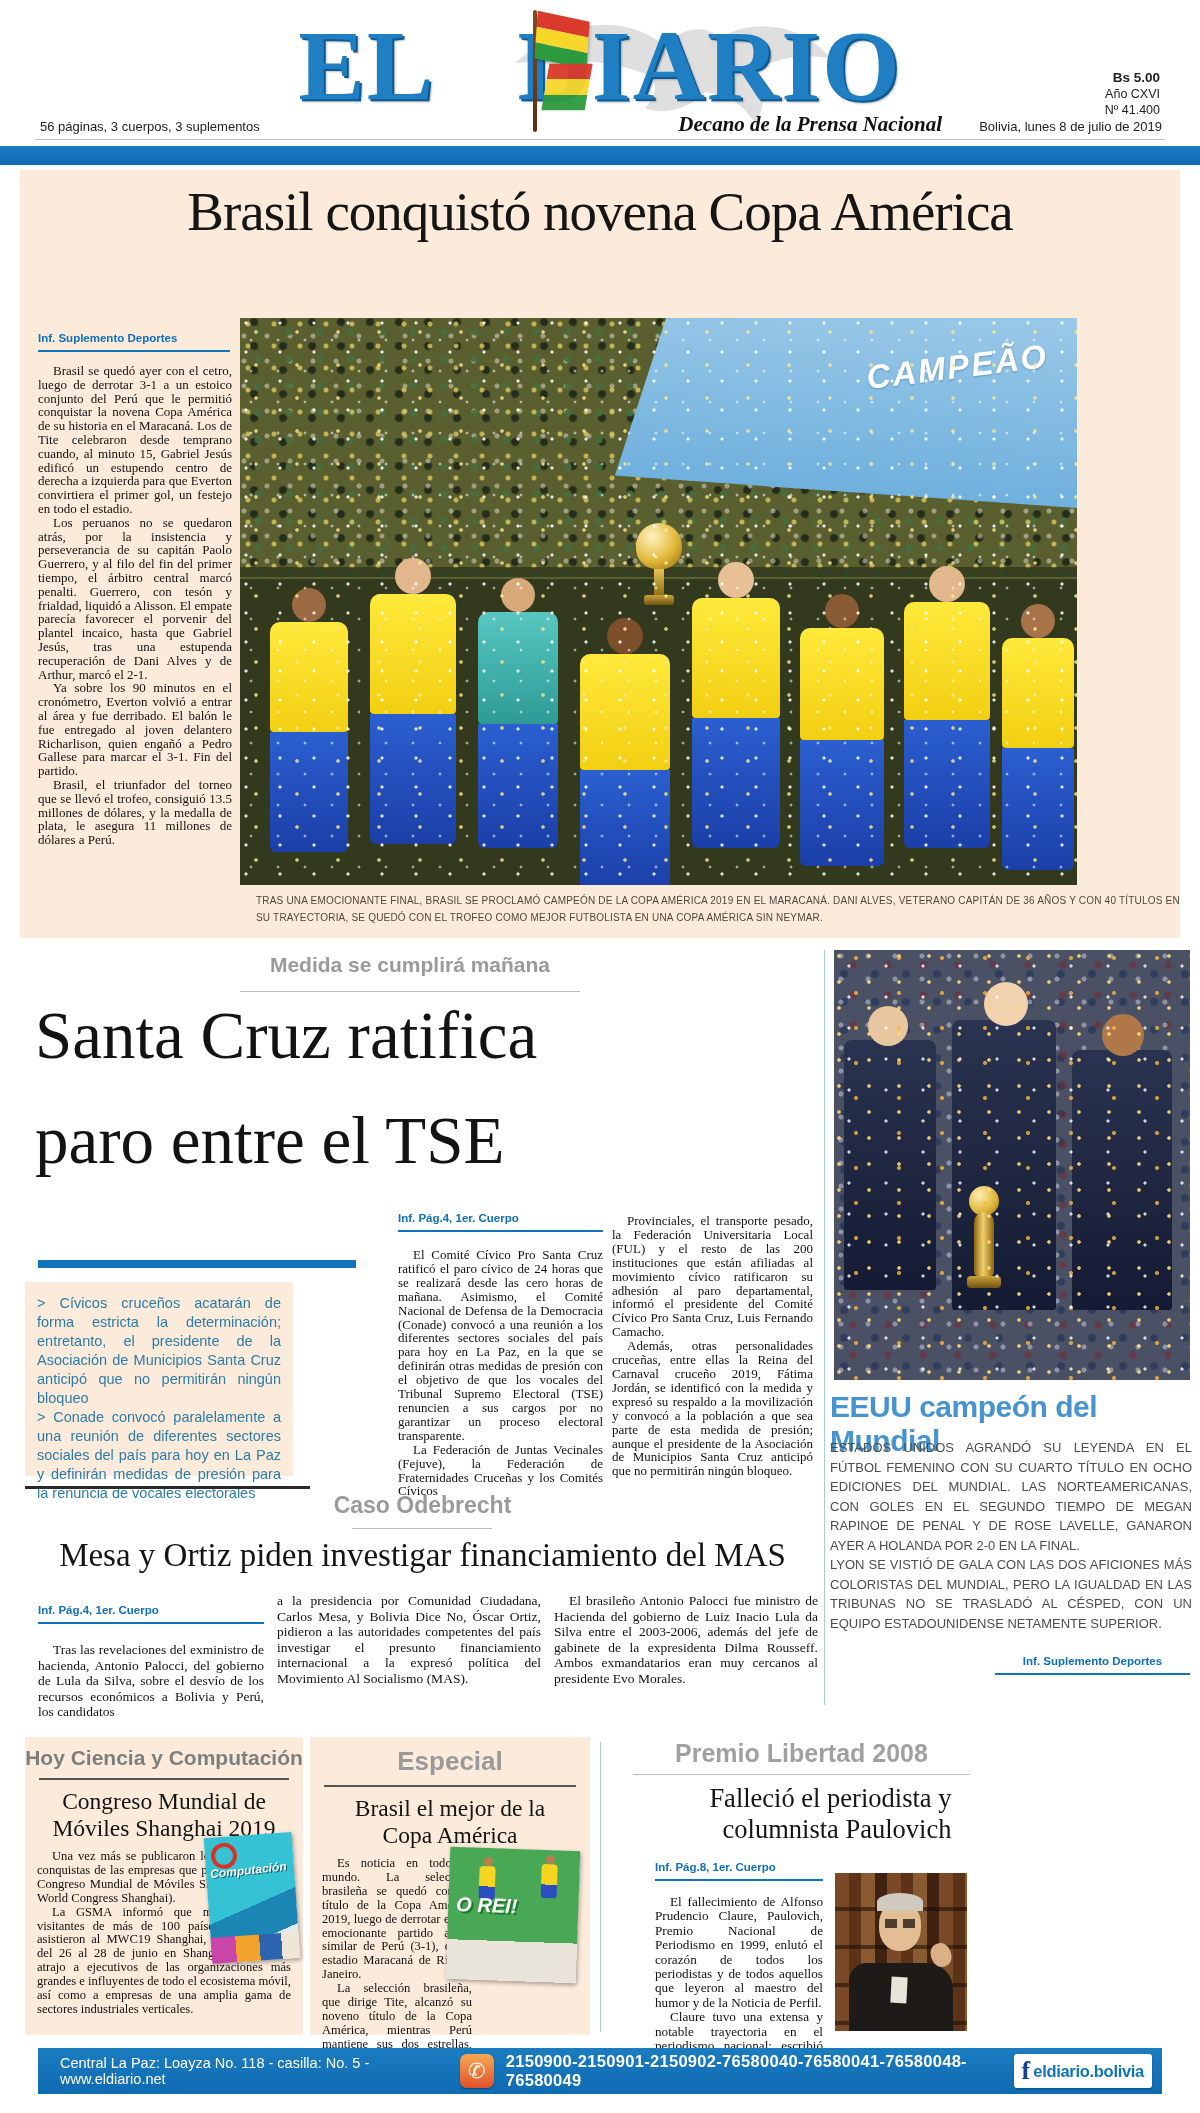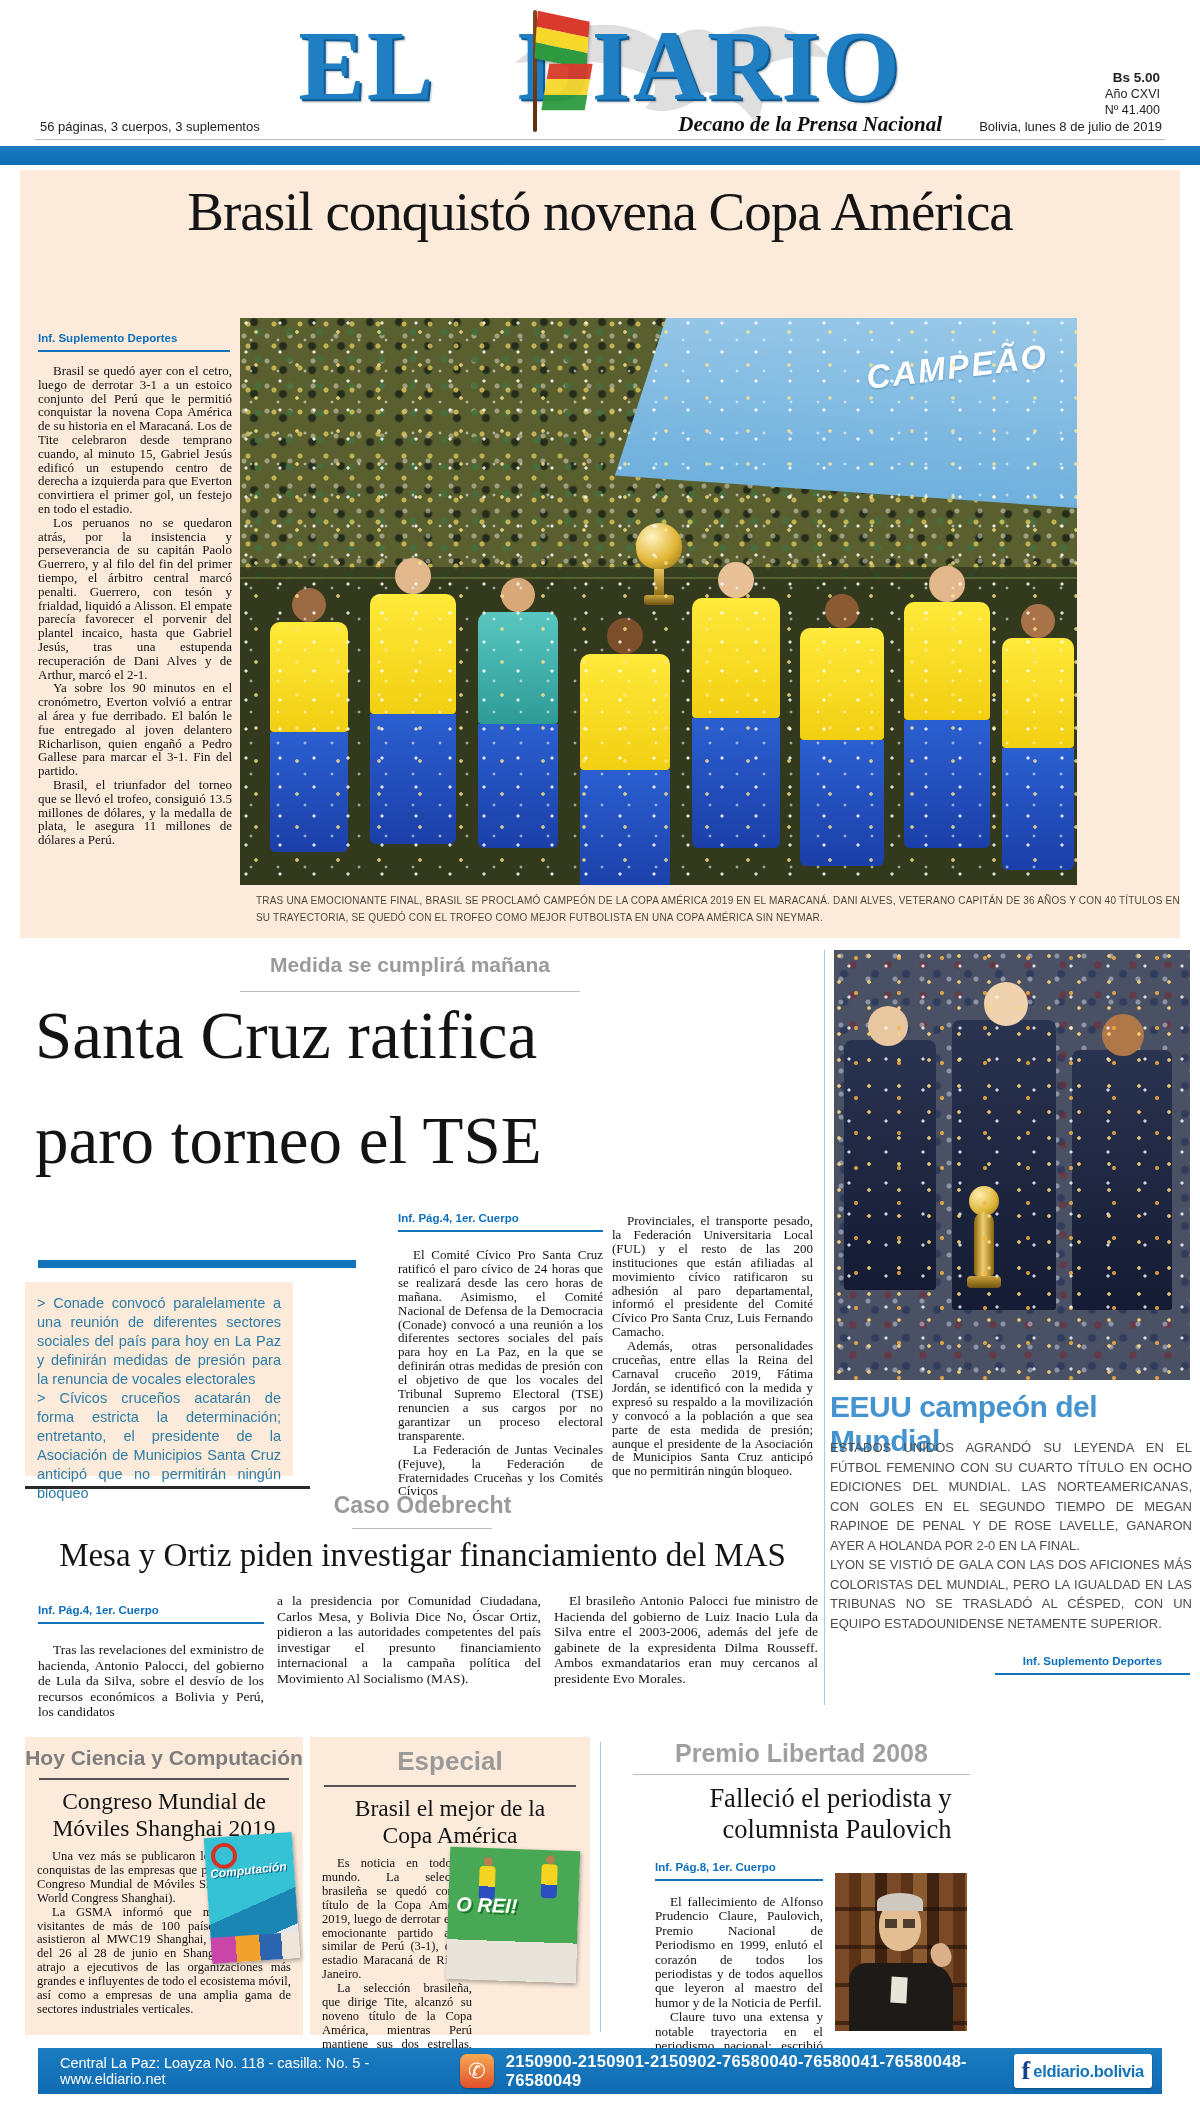--- a/index.html
+++ b/index.html
@@ -286,25 +286,25 @@
         <div class="cup"></div>
         <div class="stem"></div>
         <div class="base"></div>
       </div>
     <div class="confetti"></div>
 
   </div>
 
   <div class="abs kicker" id="tse-kicker">Medida se cumplirá mañana</div>
   <div class="abs" id="tse-h1">Santa Cruz ratifica</div>
-  <div class="abs" id="tse-h2">paro torneo el TSE</div>
+  <div class="abs" id="tse-h2">paro entre el TSE</div>
   <div class="abs" id="tse-bar"></div>
   <div class="abs" id="tse-bullets">
+      <p>&gt; Cívicos cruceños acatarán de forma estricta la determinación; entretanto, el presidente de la Asociación de Municipios Santa Cruz anticipó que no permitirán ningún bloqueo</p>
       <p>&gt; Conade convocó paralelamente a una reunión de diferentes sectores sociales del país para hoy en La Paz y definirán medidas de presión para la renuncia de vocales electorales</p>
-      <p>&gt; Cívicos cruceños acatarán de forma estricta la determinación; entretanto, el presidente de la Asociación de Municipios Santa Cruz anticipó que no permitirán ningún bloqueo</p>
     </div>
   <div class="abs" id="tse-dark-rule"></div>
   <div class="abs ref ref-rule" id="tse-ref">Inf. Pág.4, 1er. Cuerpo</div>
   <div class="abs news-col body-copy" id="tse-col1">
       <p>El Comité Cívico Pro Santa Cruz ratificó el paro cívico de 24 horas que se realizará desde las cero horas de mañana. Asimismo, el Comité Nacional de Defensa de la Democracia (Conade) convocó a una reunión a los diferentes sectores sociales del país para hoy en La Paz, en la que se definirán otras medidas de presión con el objetivo de que los vocales del Tribunal Supremo Electoral (TSE) renuncien a sus cargos por no garantizar un proceso electoral transparente.</p>
       <p>La Federación de Juntas Vecinales (Fejuve), la Federación de Fraternidades Cruceñas y los Comités Cívicos</p>
     </div>
   <div class="abs news-col body-copy" id="tse-col2">
       <p>Provinciales, el transporte pesado, la Federación Universitaria Local (FUL) y el resto de las 200 instituciones que están afiliadas al movimiento cívico ratificaron su adhesión al paro departamental, informó el presidente del Comité Cívico Pro Santa Cruz, Luis Fernando Camacho.</p>
       <p>Además, otras personalidades cruceñas, entre ellas la Reina del Carnaval cruceño 2019, Fátima Jordán, se identificó con la medida y expresó su respaldo a la movilización y convocó a la población a que sea parte de esta medida de presión; aunque el presidente de la Asociación de Municipios Santa Cruz anticipó que no permitirán ningún bloqueo.</p>
@@ -334,21 +334,21 @@
   <div class="abs ref ref-rule" id="us-ref">Inf. Suplemento Deportes</div>
 
   <div class="abs kicker" id="ode-kicker">Caso Odebrecht</div>
   <div class="abs" id="ode-kicker-rule"></div>
   <div class="abs" id="ode-headline">Mesa y Ortiz piden investigar financiamiento del MAS</div>
   <div class="abs ref ref-rule" id="ode-ref">Inf. Pág.4, 1er. Cuerpo</div>
   <div class="abs news-col" id="ode-col1">
       <p style="margin:0;text-indent:15px;">Tras las revelaciones del exministro de hacienda, Antonio Palocci, del gobierno de Lula da Silva, sobre el desvío de los recursos económicos a Bolivia y Perú, los candidatos</p>
     </div>
   <div class="abs news-col" id="ode-col2">
-      <p style="margin:0;">a la presidencia por Comunidad Ciudadana, Carlos Mesa, y Bolivia Dice No, Óscar Ortiz, pidieron a las autoridades competentes del país investigar el presunto financiamiento internacional a la campaña política del Movimiento Al Socialismo (MAS).</p>
+      <p style="margin:0;">a la presidencia por Comunidad Ciudadana, Carlos Mesa, y Bolivia Dice No, Óscar Ortiz, pidieron a las autoridades competentes del país investigar el presunto financiamiento internacional a la expresó política del Movimiento Al Socialismo (MAS).</p>
     </div>
   <div class="abs news-col" id="ode-col3">
       <p style="margin:0;text-indent:15px;">El brasileño Antonio Palocci fue ministro de Hacienda del gobierno de Luiz Inacio Lula da Silva entre el 2003-2006, además del jefe de gabinete de la expresidenta Dilma Rousseff. Ambos exmandatarios eran muy cercanos al presidente Evo Morales.</p>
     </div>
 
   <div class="abs peach-box" id="science-box">
     <div class="box-kicker kicker" style="color:#7e7e7e;">Hoy Ciencia y Computación</div>
     <div class="box-kicker-rule"></div>
     <div class="box-headline">Congreso Mundial de Móviles Shanghai 2019</div>
     <div class="box-body body-copy">

